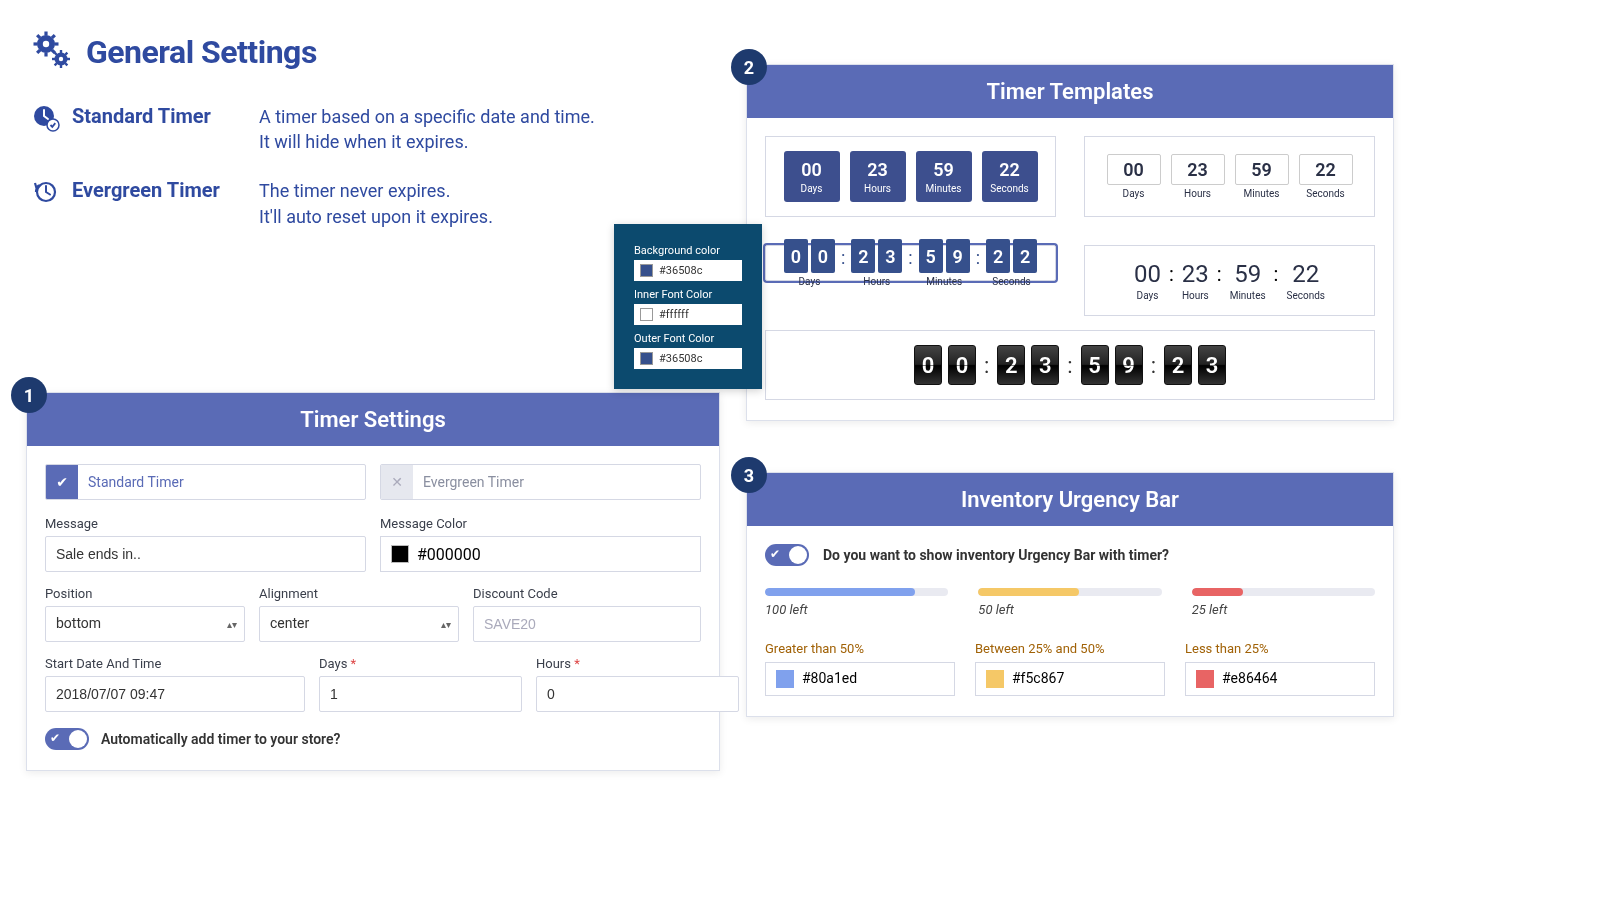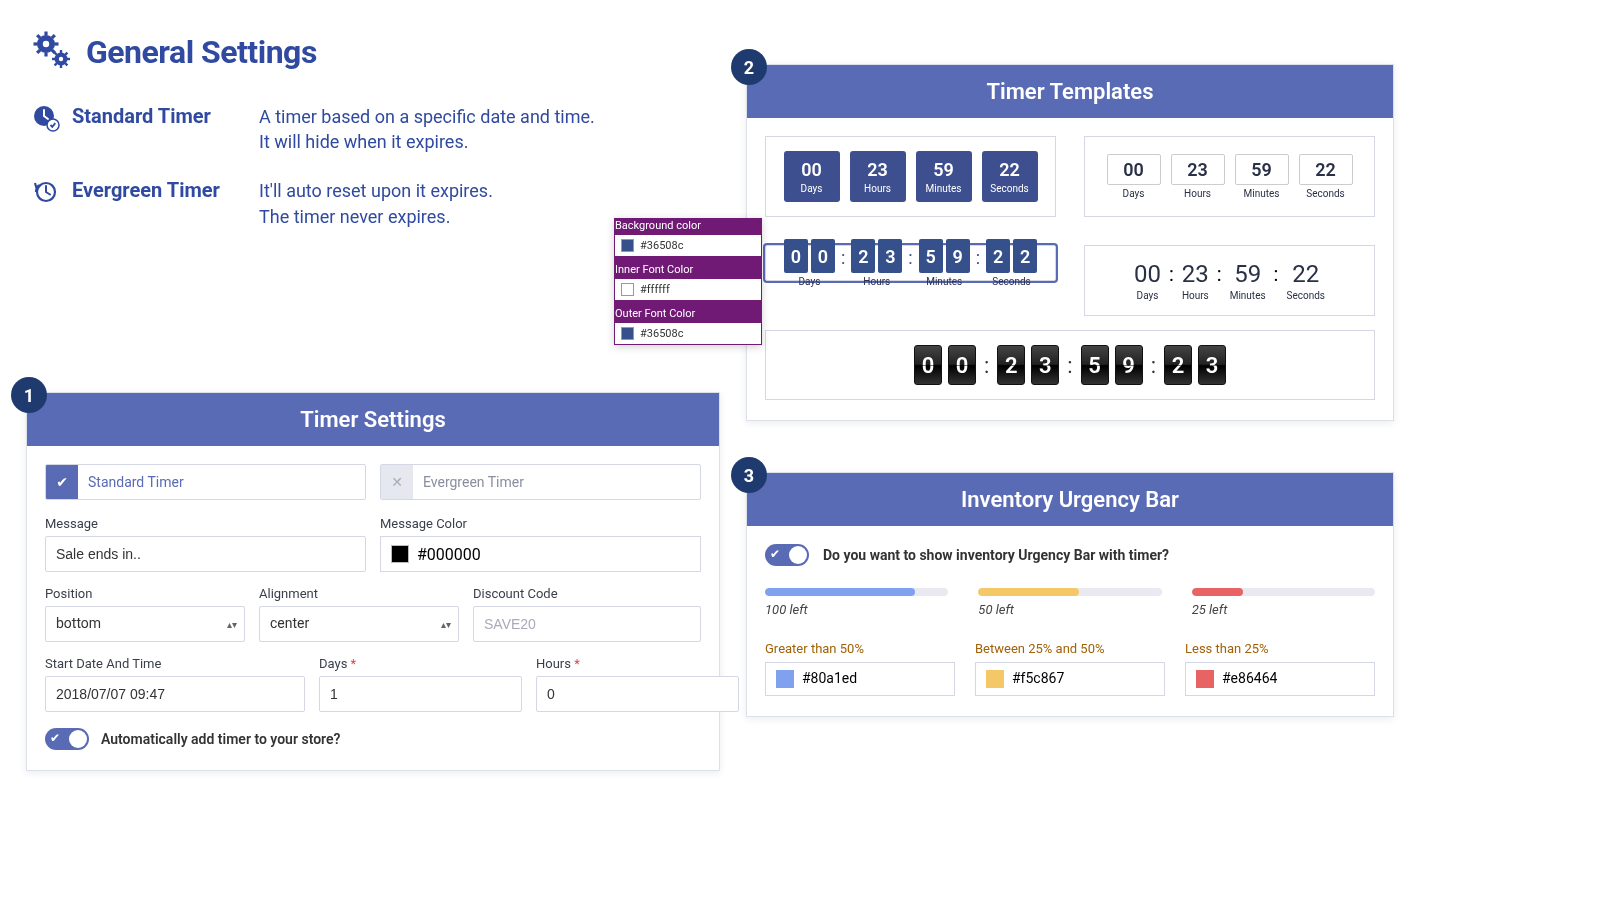--- a/index.html
+++ b/index.html
@@ -73,21 +73,21 @@
 .t4 .val { font-size: 24px; font-weight: 400; }
 .t4 .lbl { font-size: 10px; margin-top: 2px; }
 .t4 .colon { font-size: 20px; margin-bottom: 14px; }
 .tmpl-wide { border: 1px solid #d5d8e4; padding: 14px; display: flex; justify-content: center; background: #fff; }
 .t5 { display: flex; gap: 6px; align-items: center; }
 .t5 .digit { width: 28px; height: 40px; background: linear-gradient(#444 0%, #222 48%, #000 52%, #333 100%); color: #fff; display: flex; align-items: center; justify-content: center; font-size: 22px; font-weight: 600; border-radius: 3px; border: 1px solid #111; position: relative; }
 .t5 .digit::after { content: ''; position: absolute; left: 0; right: 0; top: 50%; height: 1px; background: rgba(0,0,0,0.5); }
 .t5 .colon { font-size: 22px; color: #333; margin: 0 2px; }
 
 
-.colorpop { position: absolute; top: 218px; left: 614px; width: 148px; background: #701a75; padding: 1px; font-size: 11px; color: #fff; z-index: 10; box-shadow: 0 2px 8px rgba(0,0,0,0.18); }
+.colorpop { position: absolute; top: 224px; left: 614px; width: 148px; background: #0c4a6e; padding: 20px; font-size: 11px; color: #fff; z-index: 10; box-shadow: 0 2px 8px rgba(0,0,0,0.18); }
 .colorpop .lab { margin-bottom: 3px; }
 .colorpop .inpwrap { background: #fff; color: #333; padding: 4px 6px; display: flex; align-items: center; gap: 6px; margin-bottom: 7px; }
 .colorpop .sw { width: 13px; height: 13px; border: 1px solid #999; }
 
 
 #panel3 { left: 746px; top: 472px; width: 648px; }
 .toggle-q { display: flex; align-items: center; gap: 14px; margin-bottom: 22px; }
 .toggle-q .toggle-label { font-weight: 700; }
 .bars { display: grid; grid-template-columns: 1fr 1fr 1fr; gap: 30px; margin-bottom: 24px; font-style: italic; }
 .bar-col { display: flex; flex-direction: column; gap: 6px; }
@@ -156,22 +156,22 @@
     <span class="intro-icon">
       <svg viewBox="0 0 28 28">
           <circle cx="14" cy="14" r="9" fill="none" stroke="#2f4aa0" stroke-width="2.2"></circle>
           <path d="M14 8 v6 l4 2.5" stroke="#2f4aa0" stroke-width="2" fill="none" stroke-linecap="round"></path>
           <path d="M4 14 a10 10 0 0 1 3-7" stroke="#2f4aa0" stroke-width="2.2" fill="none"></path>
           <path d="M3 5 l1.2 4.2 4-1.4" stroke="#2f4aa0" stroke-width="2.2" fill="none"></path>
         </svg>
     </span>
     <div class="intro-label">Evergreen Timer</div>
     <div class="intro-desc">
+      <div>The timer never expires.</div>
       <div>It'll auto reset upon it expires.</div>
-      <div>The timer never expires.</div>
     </div>
   </div>
 </div>
 
 <div class="panel" id="panel1">
   <div class="panel-badge">1</div>
   <div class="panel-head">Timer Settings</div>
   <div class="panel-body">
     <div class="tab-row">
       <div class="tab-btn active">

